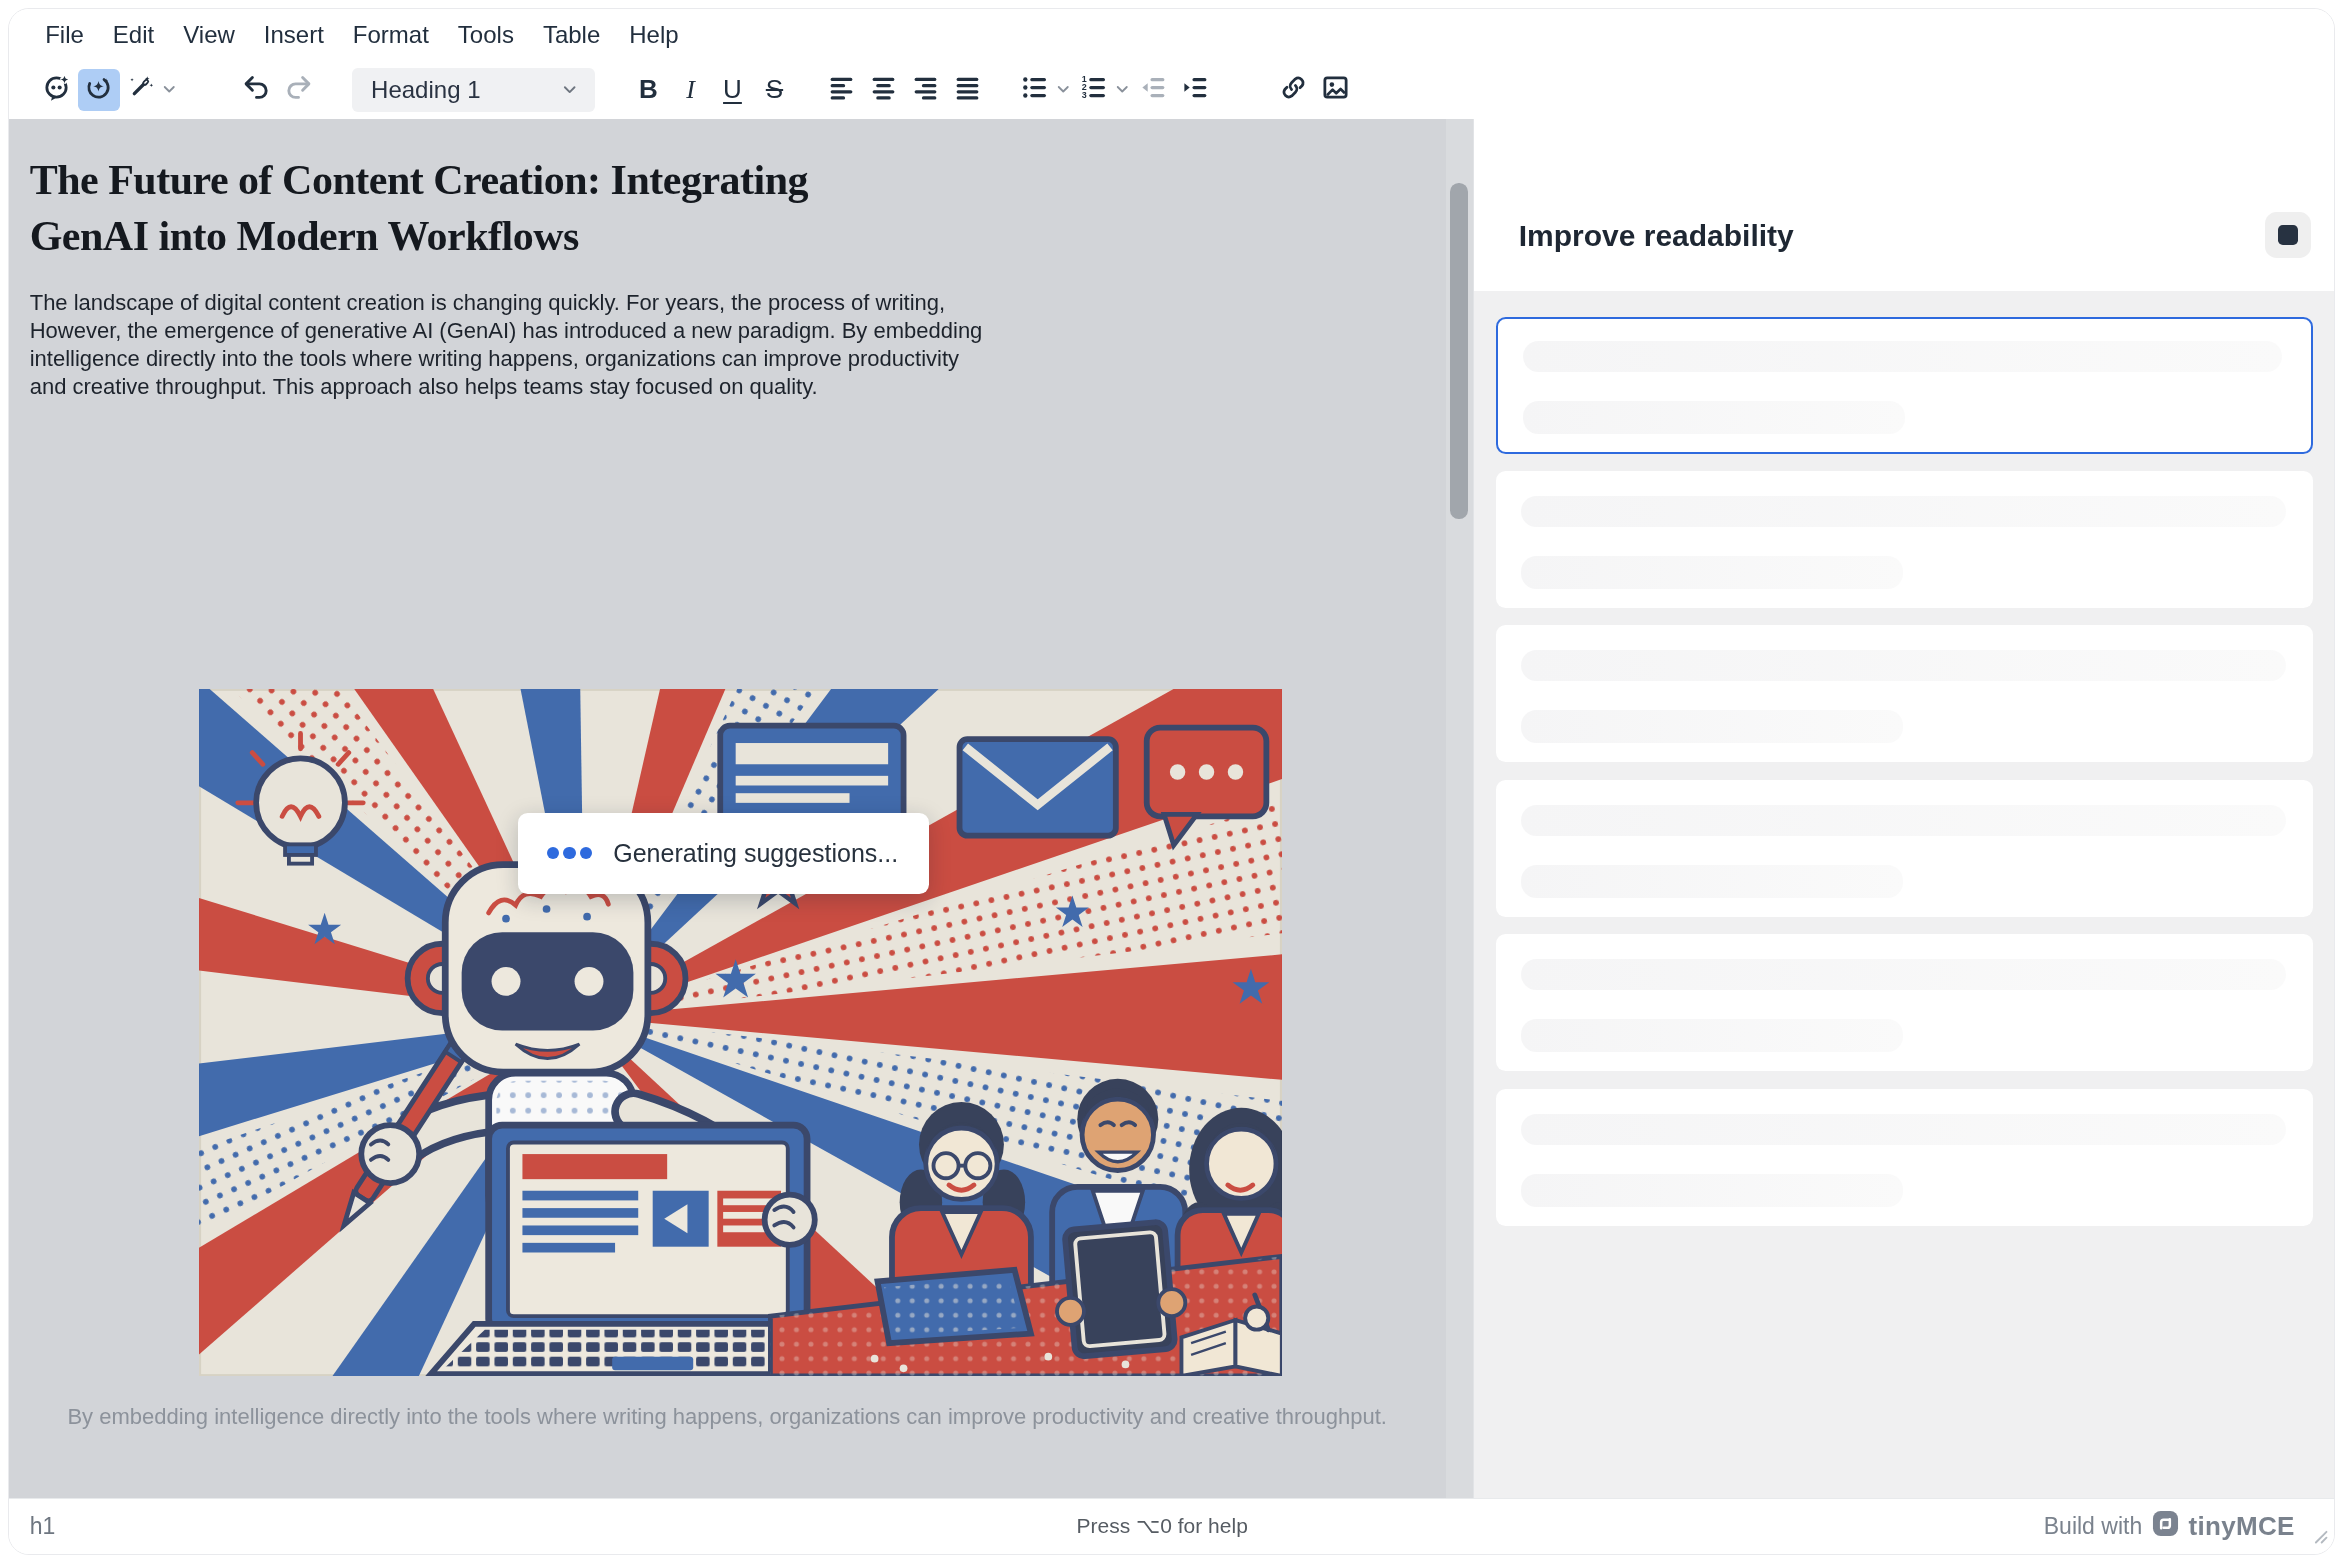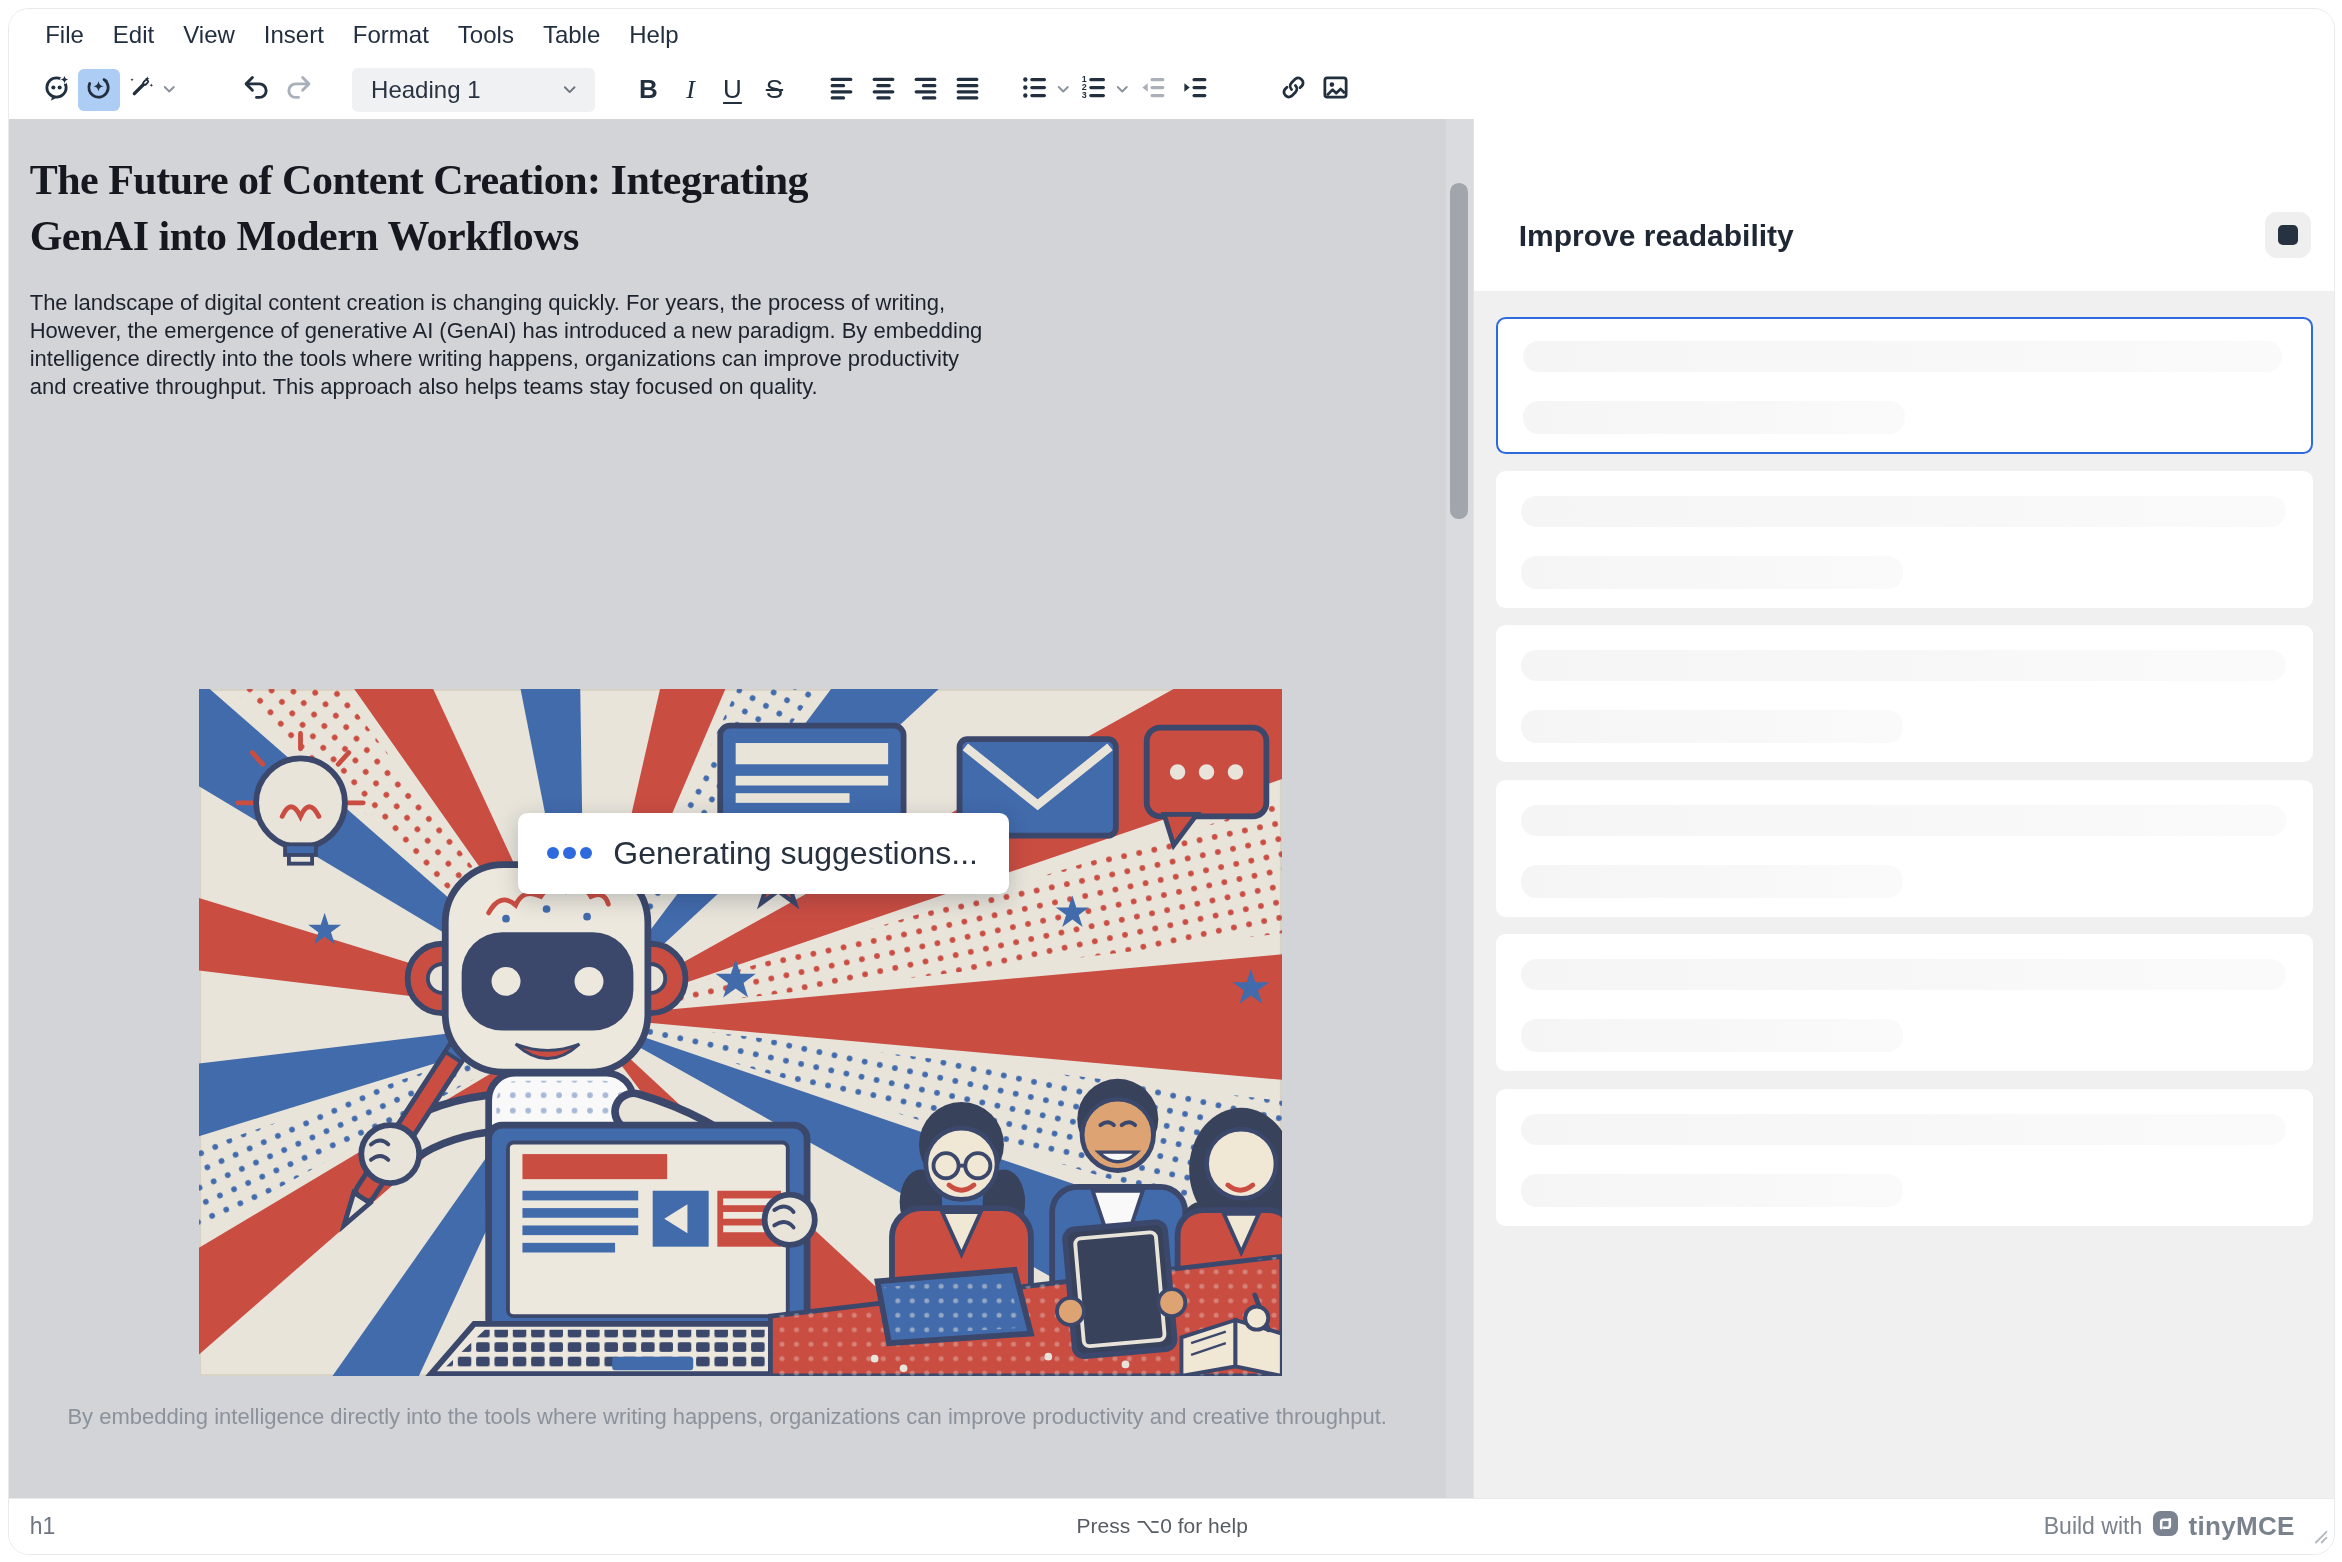--- a/index.html
+++ b/index.html
@@ -32,21 +32,21 @@
 
   .doc-title { position:absolute; left:21px; top:33px; width:1352px; font-size:42px; line-height:56px; font-weight:700; color:#15191f; letter-spacing:-0.5px;font-family:Liberation Serif, serif; }
   .doc-paragraph { position:absolute; left:21px; top:170px; width:1390px; font-size:22px; line-height:28px; color:#1d232c; }
   .doc-image { position:absolute; left:190px; top:570px; width:1083px; height:687px; }
   .doc-caption { position:absolute; left:0; top:1276px; width:1437px; text-align:center; font-size:22px; line-height:44px; color:#8c929b; }
 
   .toast { position:absolute; left:509px; top:694px; height:81px; background:#fff; border-radius:9.7px;
            box-shadow:0 5.8px 21px rgba(20,30,50,.22); display:flex; align-items:center; padding:0 31px 0 29px; z-index:5; }
   .toast-dots { display:flex; gap:3.9px; margin-right:21px; }
   .toast-dots i { width:12.6px; height:12.6px; border-radius:50%; background:#2e6ade; }
-  .toast-label { font-size:32px; font-weight:500; color:#27313d; }
+  .toast-label { font-size:25px; font-weight:500; color:#27313d; }
 
   .scrollbar { position:absolute; left:1437px; top:0; width:27px; height:1381px; background:#d9dbde; }
   .scroll-thumb { position:absolute; left:4.8px; top:64px; width:17.4px; height:336px; border-radius:8.7px; background:#a1a6ac; }
 
   
   .sidebar { position:absolute; left:1464px; top:0; width:863px; height:1381px; background:#f0f0f1; border-left:1px solid #e1e3e6;text-decoration:underline; }
   .sidebar-header { position:absolute; left:0; top:0; width:100%; height:172px; background:#fff; }
   .sidebar-title { position:absolute; left:45px; top:100px; font-size:30px; font-weight:600; color:#1e2733; }
   .stop-btn { position:absolute; right:25px; top:93px; width:46px; height:46px; border-radius:11.6px; background:#efefef; display:flex; align-items:center; justify-content:center; }
   .stop-btn i { width:20px; height:20px; border-radius:4.8px; background:#273241; }

